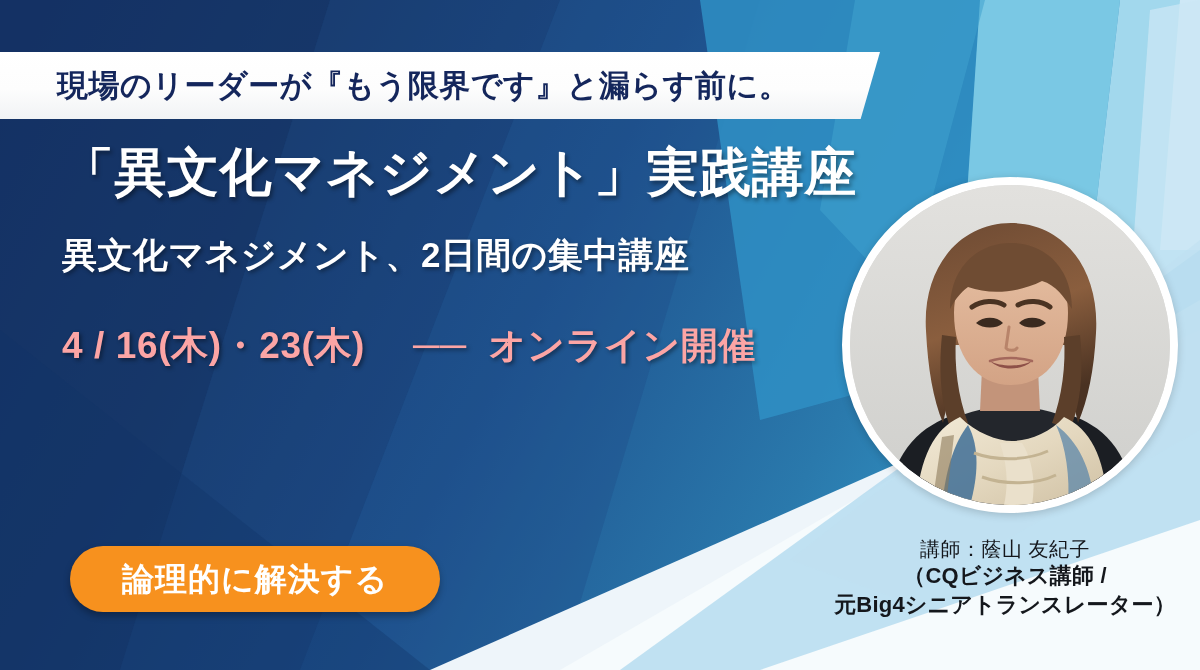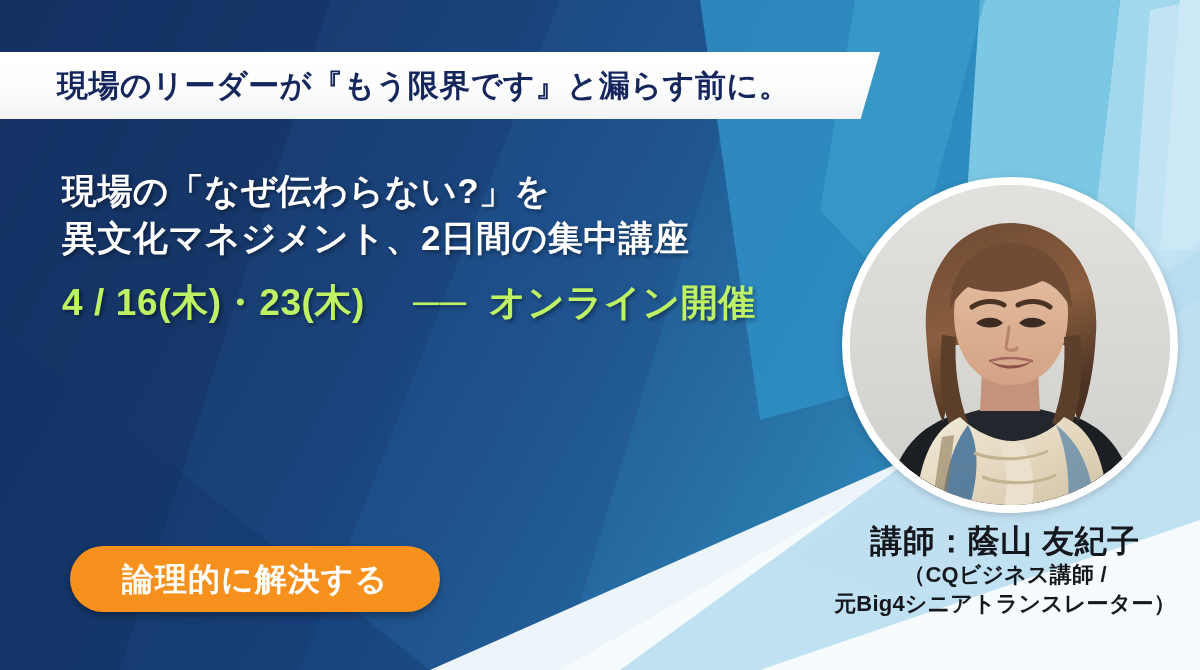--- a/index.html
+++ b/index.html
@@ -90,22 +90,22 @@
   .subtitle-line {
     color: #ffffff;
     font-size: 35px;
     font-weight: 700;
     line-height: 1.34;
     letter-spacing: 0.4px;
     white-space: nowrap;
     text-shadow: 2px 2px 4px rgba(0,0,0,0.42);
   }
   .date-line {
-    margin-top: 16px;
-    color: #bef264;
+    margin-top: 42px;
+    color: #fca5a5;
     font-size: 37px;
     font-weight: 700;
     letter-spacing: 0.6px;
     white-space: nowrap;
     text-shadow: 2px 2px 4px rgba(0,0,0,0.45);
   }
   .date-sep {
     display: inline-block;
     width: 48px;
   }
@@ -155,25 +155,26 @@
   
   .instructor {
     position: absolute;
     left: 810px;
     top: 522px;
     width: 390px;
     text-align: center;
     color: #14171c;
   }
   .instructor-name {
-    font-size: 32px;
-    font-weight: 700;
+    font-size: 20px;
+    font-weight: 400;
     letter-spacing: 0.5px;
     line-height: 1.2;
     white-space: nowrap;
+    margin-top: 15px;
   }
   .instructor-role {
     font-size: 22px;
     font-weight: 700;
     line-height: 1.32;
     letter-spacing: 0.2px;
     white-space: nowrap;
   }
 </style>
 </head>
@@ -204,23 +205,23 @@
     <polygon points="1200,240 1200,430 900,600 790,560" fill="#bfe0f1" opacity="0.55"></polygon>
 
     <polygon points="0,330 430,670 0,670" fill="#123566" opacity="0.35"></polygon>
   </svg>
 
   <div class="ribbon">
     <div class="ribbon-text">現場のリーダーが『もう限界です』と漏らす前に。</div>
   </div>
 
   <div class="copy">
+    <div class="title-line">「異文化マネジメント」実践講座</div>
 
     <div class="subtitle-block">
-      <div class="subtitle-line">現場の「なぜ伝わらない?」を</div>
       <div class="subtitle-line">異文化マネジメント、2日間の集中講座</div>
     </div>
 
     <div class="date-line">
       <span>4 / 16(木)・23(木)</span><span class="date-sep"></span><span>──</span>&nbsp;&nbsp;<span>オンライン開催</span>
     </div>
   </div>
 
   <div class="cta-wrap">
     <button class="cta-button">論理的に解決する</button>

